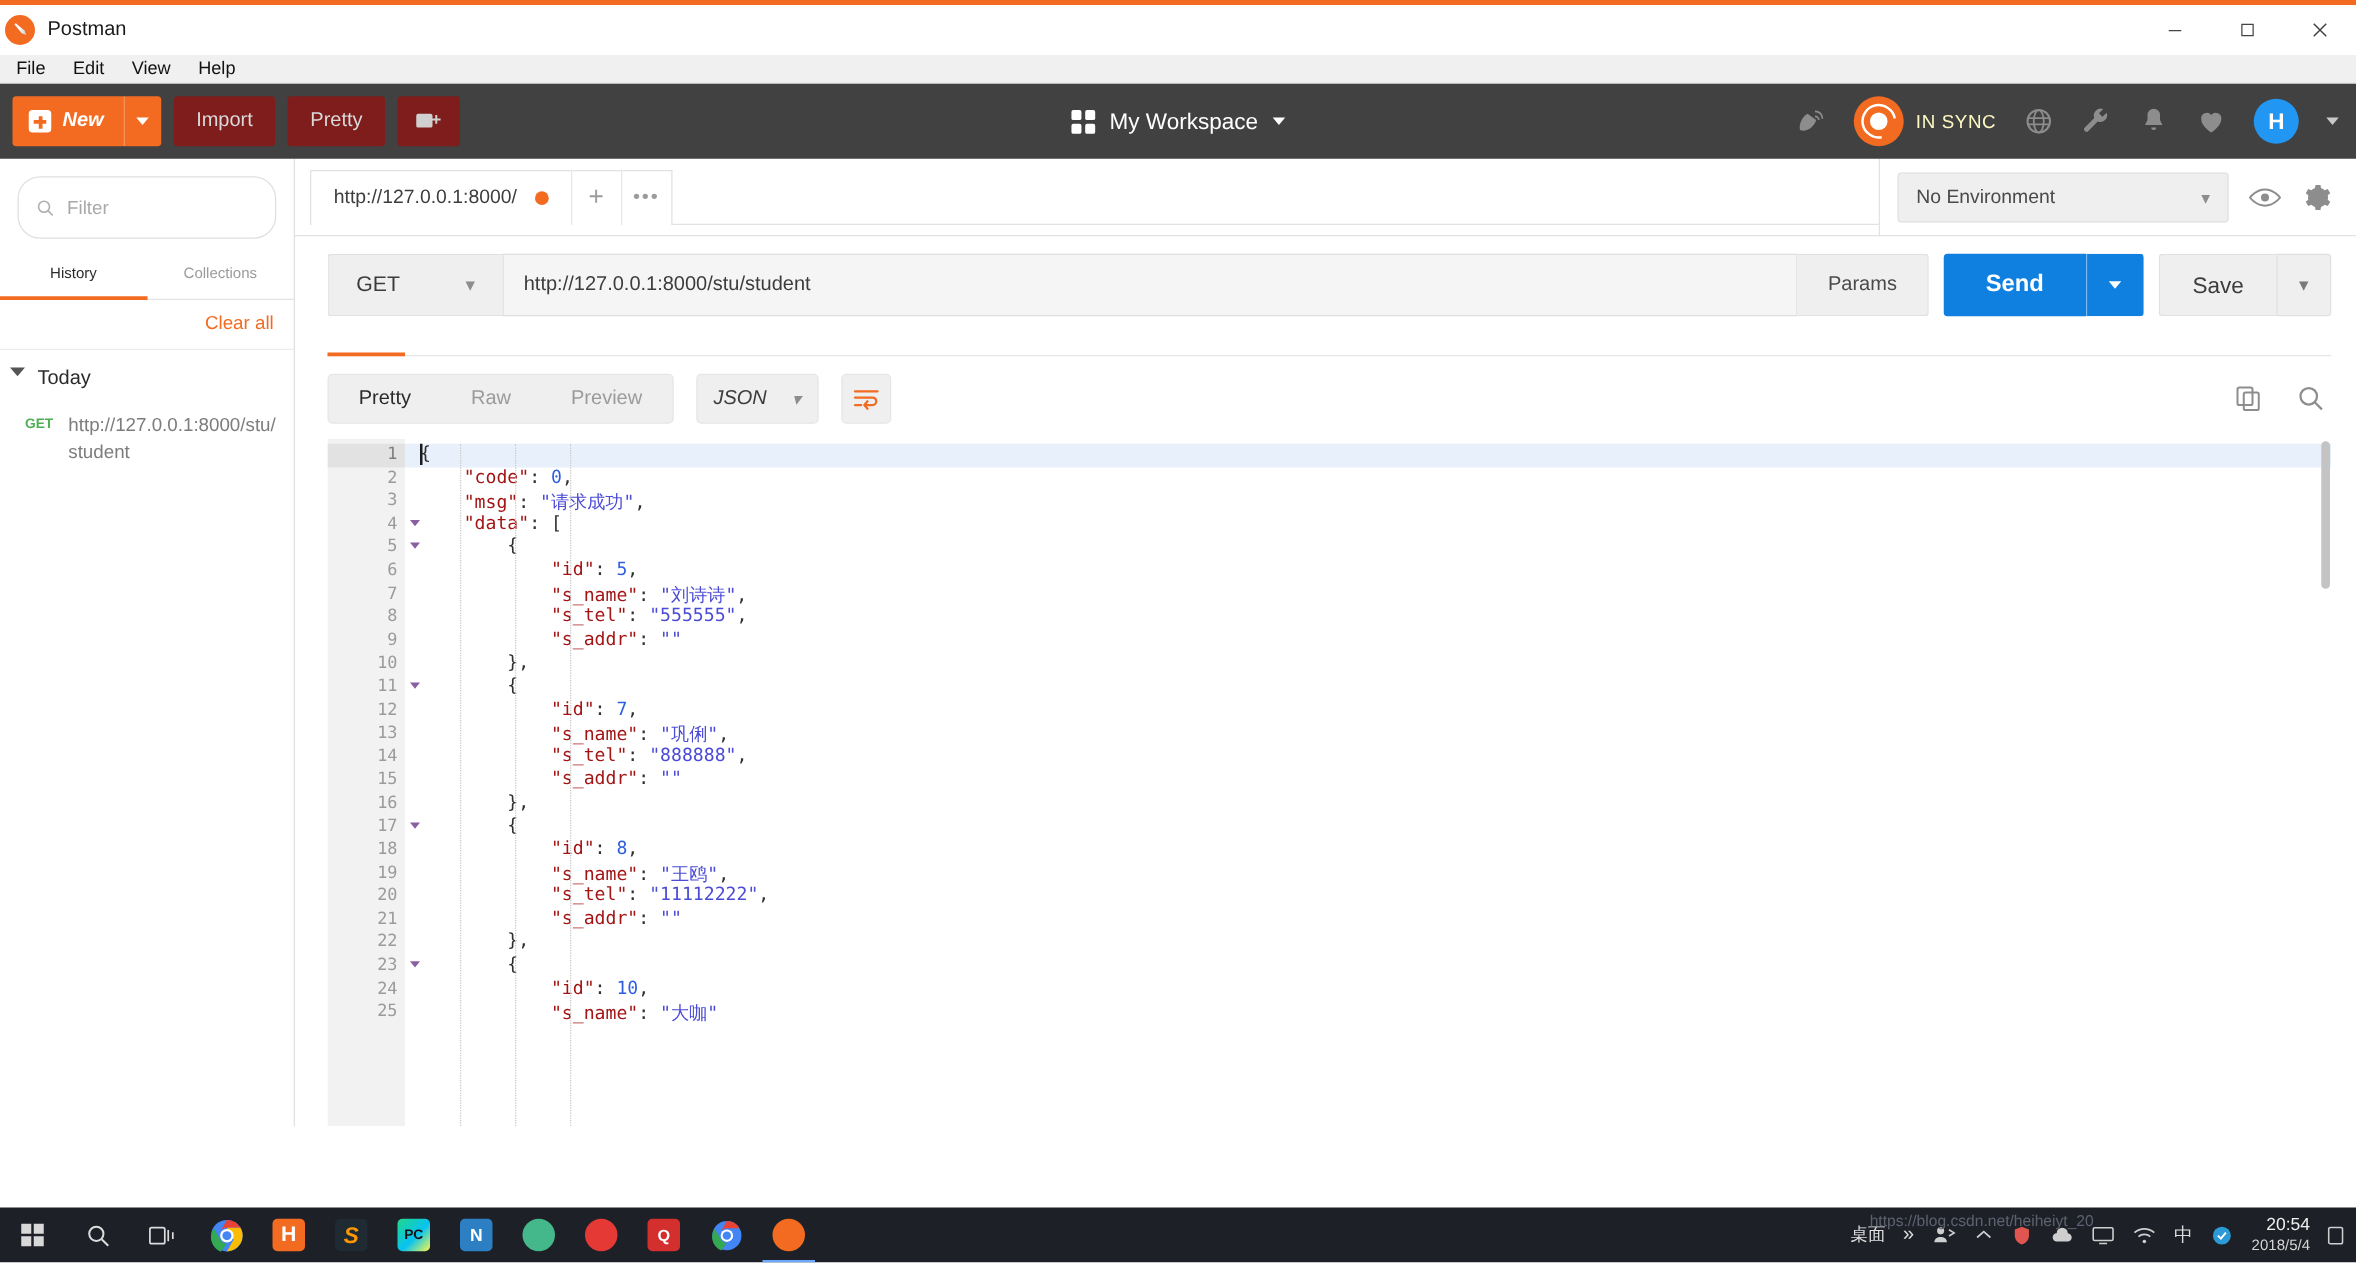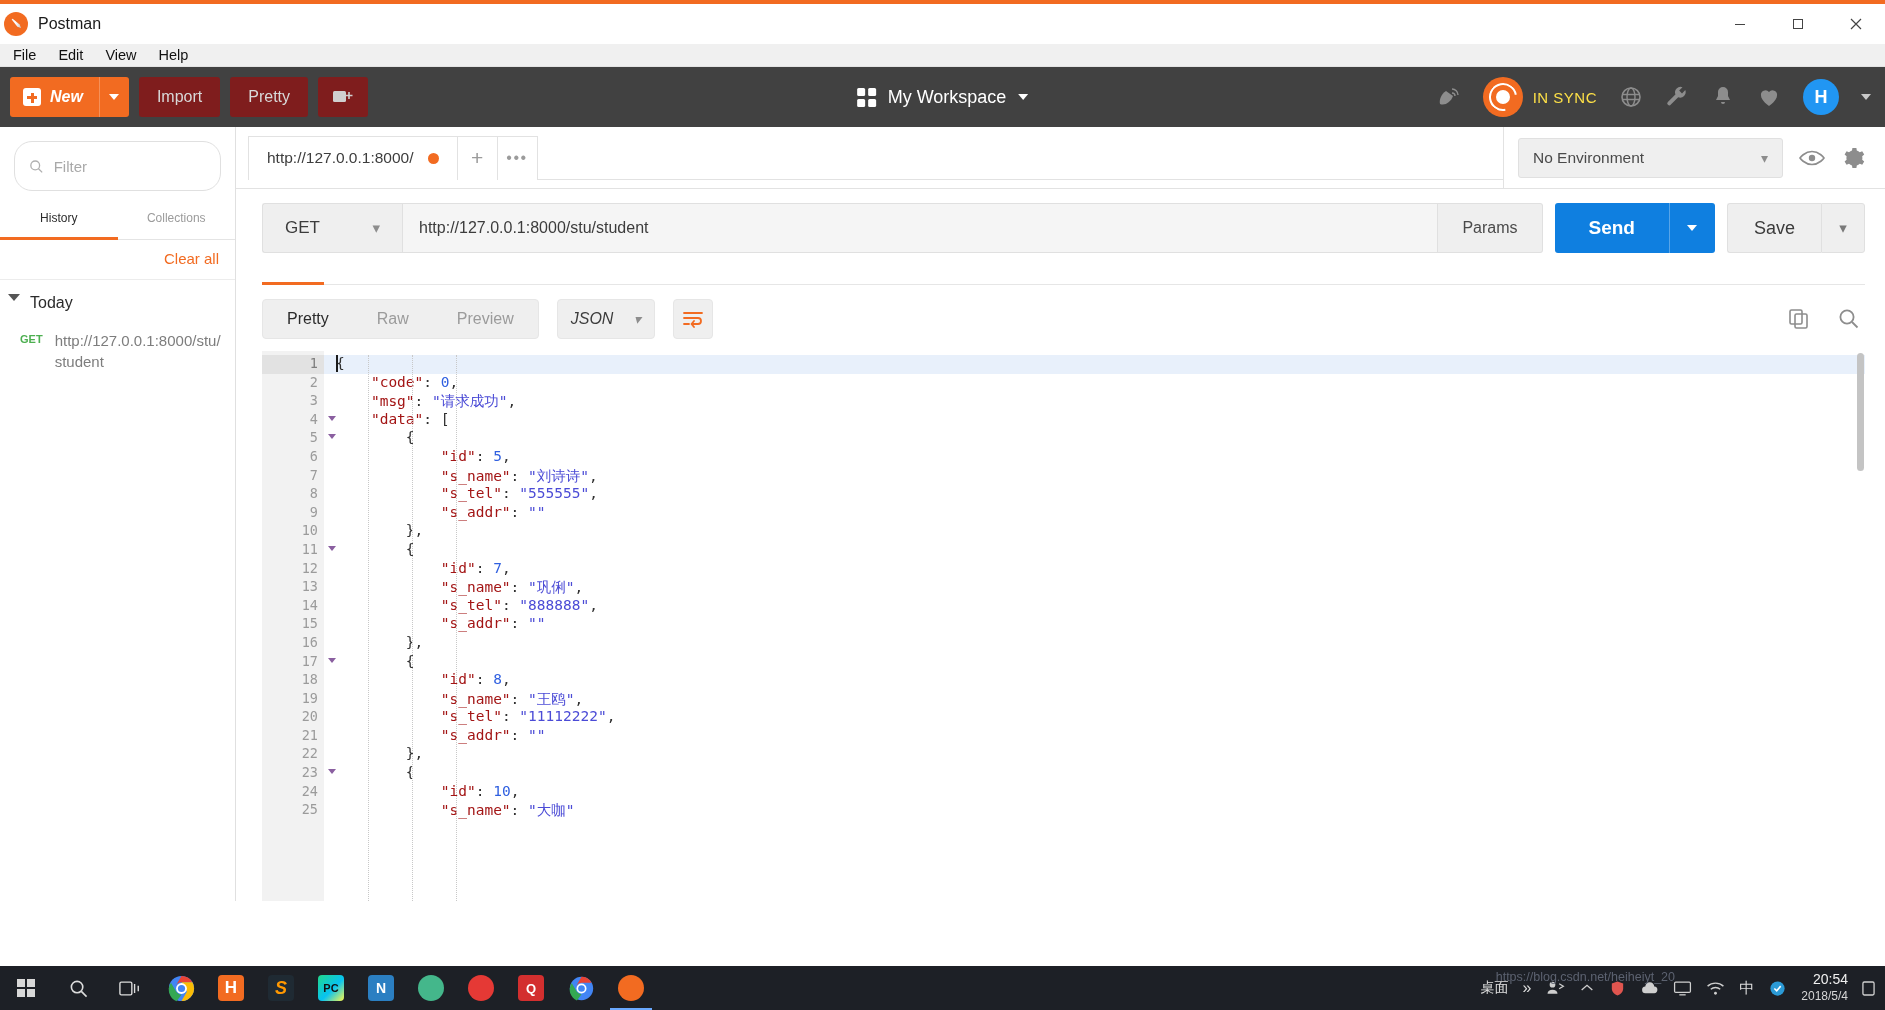--- a/index.html
+++ b/index.html
@@ -122,21 +122,21 @@
   .sync-orb::after {
     content: ""; position: absolute; left: 13px; top: 13px;
     width: 14px; height: 14px; background: #fff; border-radius: 50%;
   }
   .sync-orb .ring {
     position: absolute; left: 6px; top: 6px;
     width: 28px; height: 28px; border: 2px solid #fff;
     border-radius: 50%; border-right-color: transparent;
     transform: rotate(35deg);
   }
-  .sync-text { color: #fde047; font-size: 15px; letter-spacing: .5px; }
+  .sync-text { color: #fef9c3; font-size: 15px; letter-spacing: .5px; }
   .avatar {
     width: 36px; height: 36px; border-radius: 50%;
     background: #2196f3; color: #fff;
     display: flex; align-items: center; justify-content: center;
     font-size: 18px; font-weight: bold; cursor: pointer;
   }
 
   
   .body-row { display: flex; height: 774px; }
 

